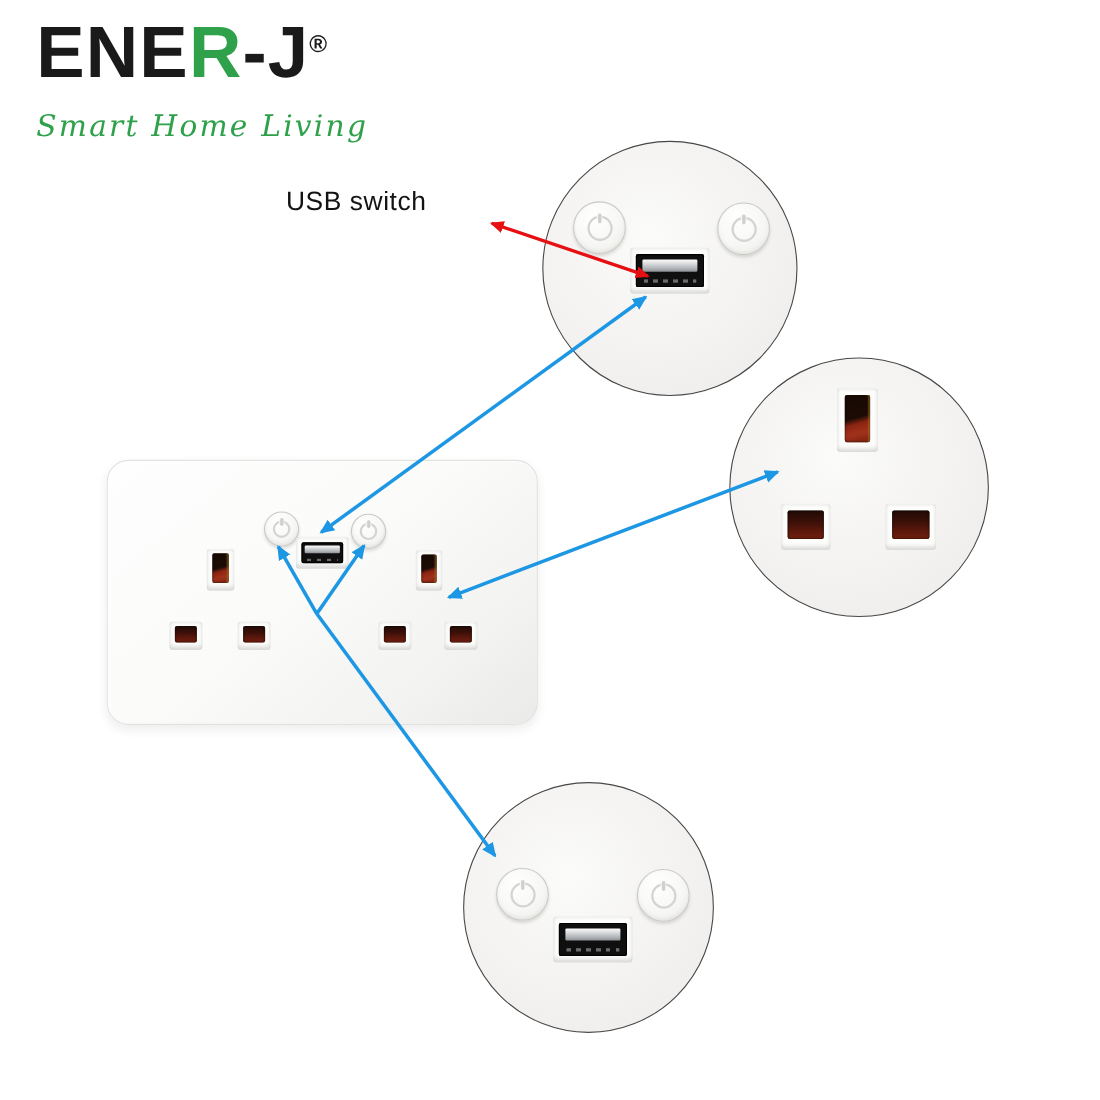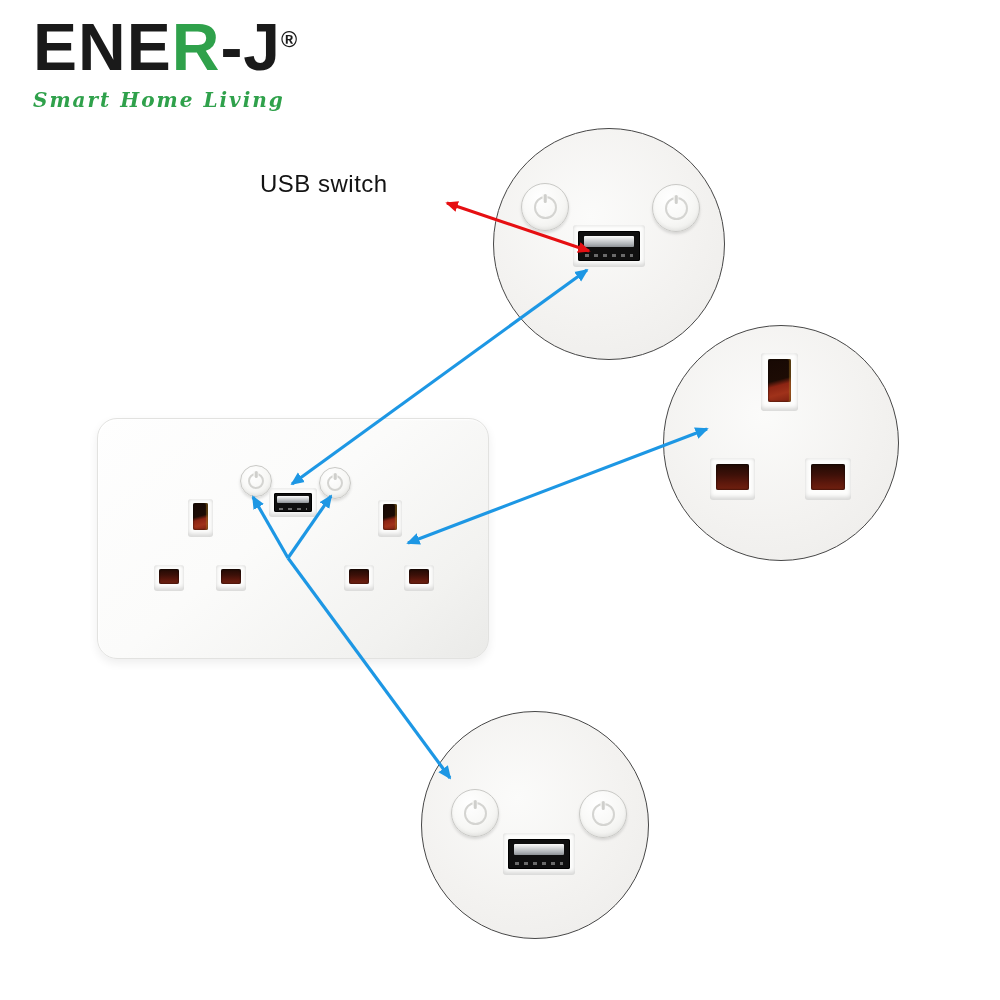--- a/index.html
+++ b/index.html
@@ -4,22 +4,22 @@
 <style>
   html,body{margin:0;padding:0;background:#ffffff;}
   #canvas{position:relative;width:1000px;height:1000px;background:#ffffff;overflow:hidden;
           font-family:"Liberation Sans",sans-serif;}
 
   
   #logo{position:absolute;left:33px;top:14px;}
   #logo-word{font-size:66px;font-weight:700;letter-spacing:1px;line-height:1;color:var(--logo-black,#1a1a1a);}
   .logo-green{color:var(--brand-green,#2fa14b);}
   #logo-reg{font-size:22px;font-weight:700;vertical-align:super;color:var(--logo-black,#1a1a1a);}
-  #tagline{margin-top:8px;font-family:"DejaVu Serif",serif;font-style:italic;font-size:20px;
-           letter-spacing:2px;color:var(--brand-green,#2fa14b);font-weight:bold;}
+  #tagline{margin-top:20px;font-family:"DejaVu Serif",serif;font-style:italic;font-size:27px;
+           letter-spacing:2px;color:var(--brand-green,#2fa14b);}
 
   
   #usb-label{position:absolute;left:260px;top:170px;font-size:24px;color:var(--text-black,#131313);
              letter-spacing:0.5px;}
 
   
   #plate{position:absolute;left:97px;top:418px;width:390px;height:239px;border-radius:20px;
          background:linear-gradient(140deg,#fefefe 0%,#fbfbfa 45%,#f2f2f0 80%,#eaeae8 100%);
          border:1px solid #e2e2e0;
          box-shadow:0 4px 10px rgba(0,0,0,.07), inset 1px 1px 2px #ffffff;}

